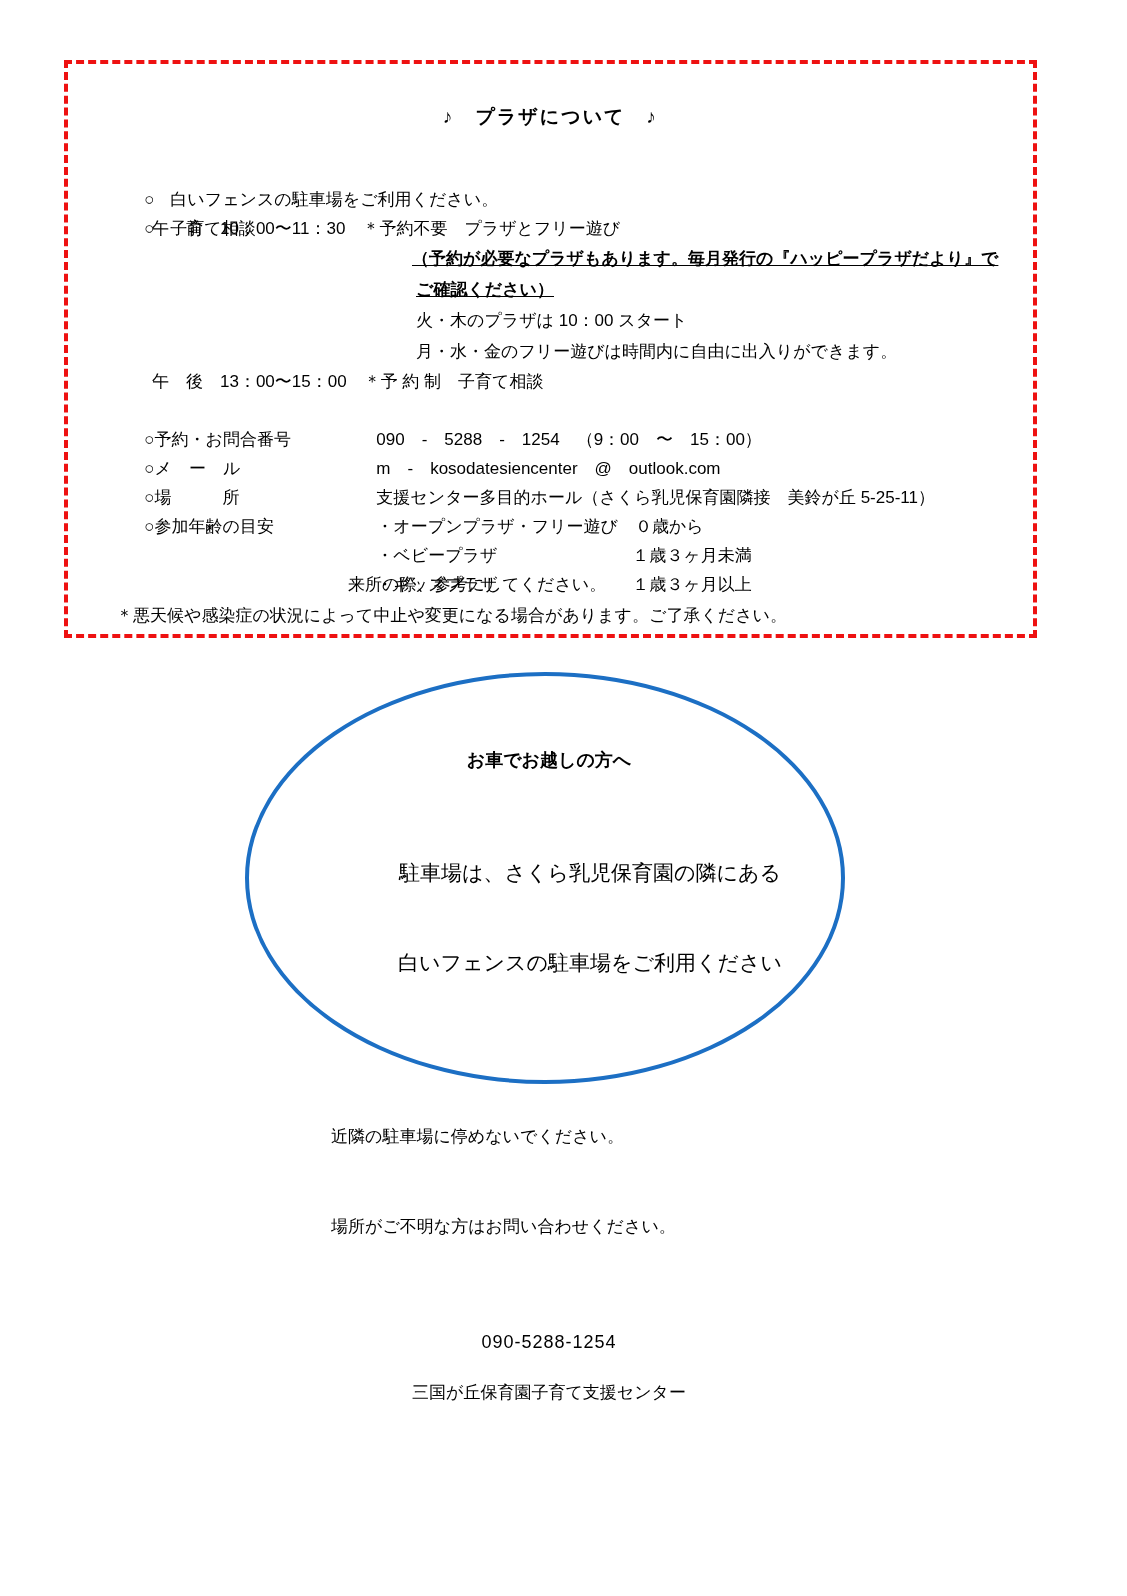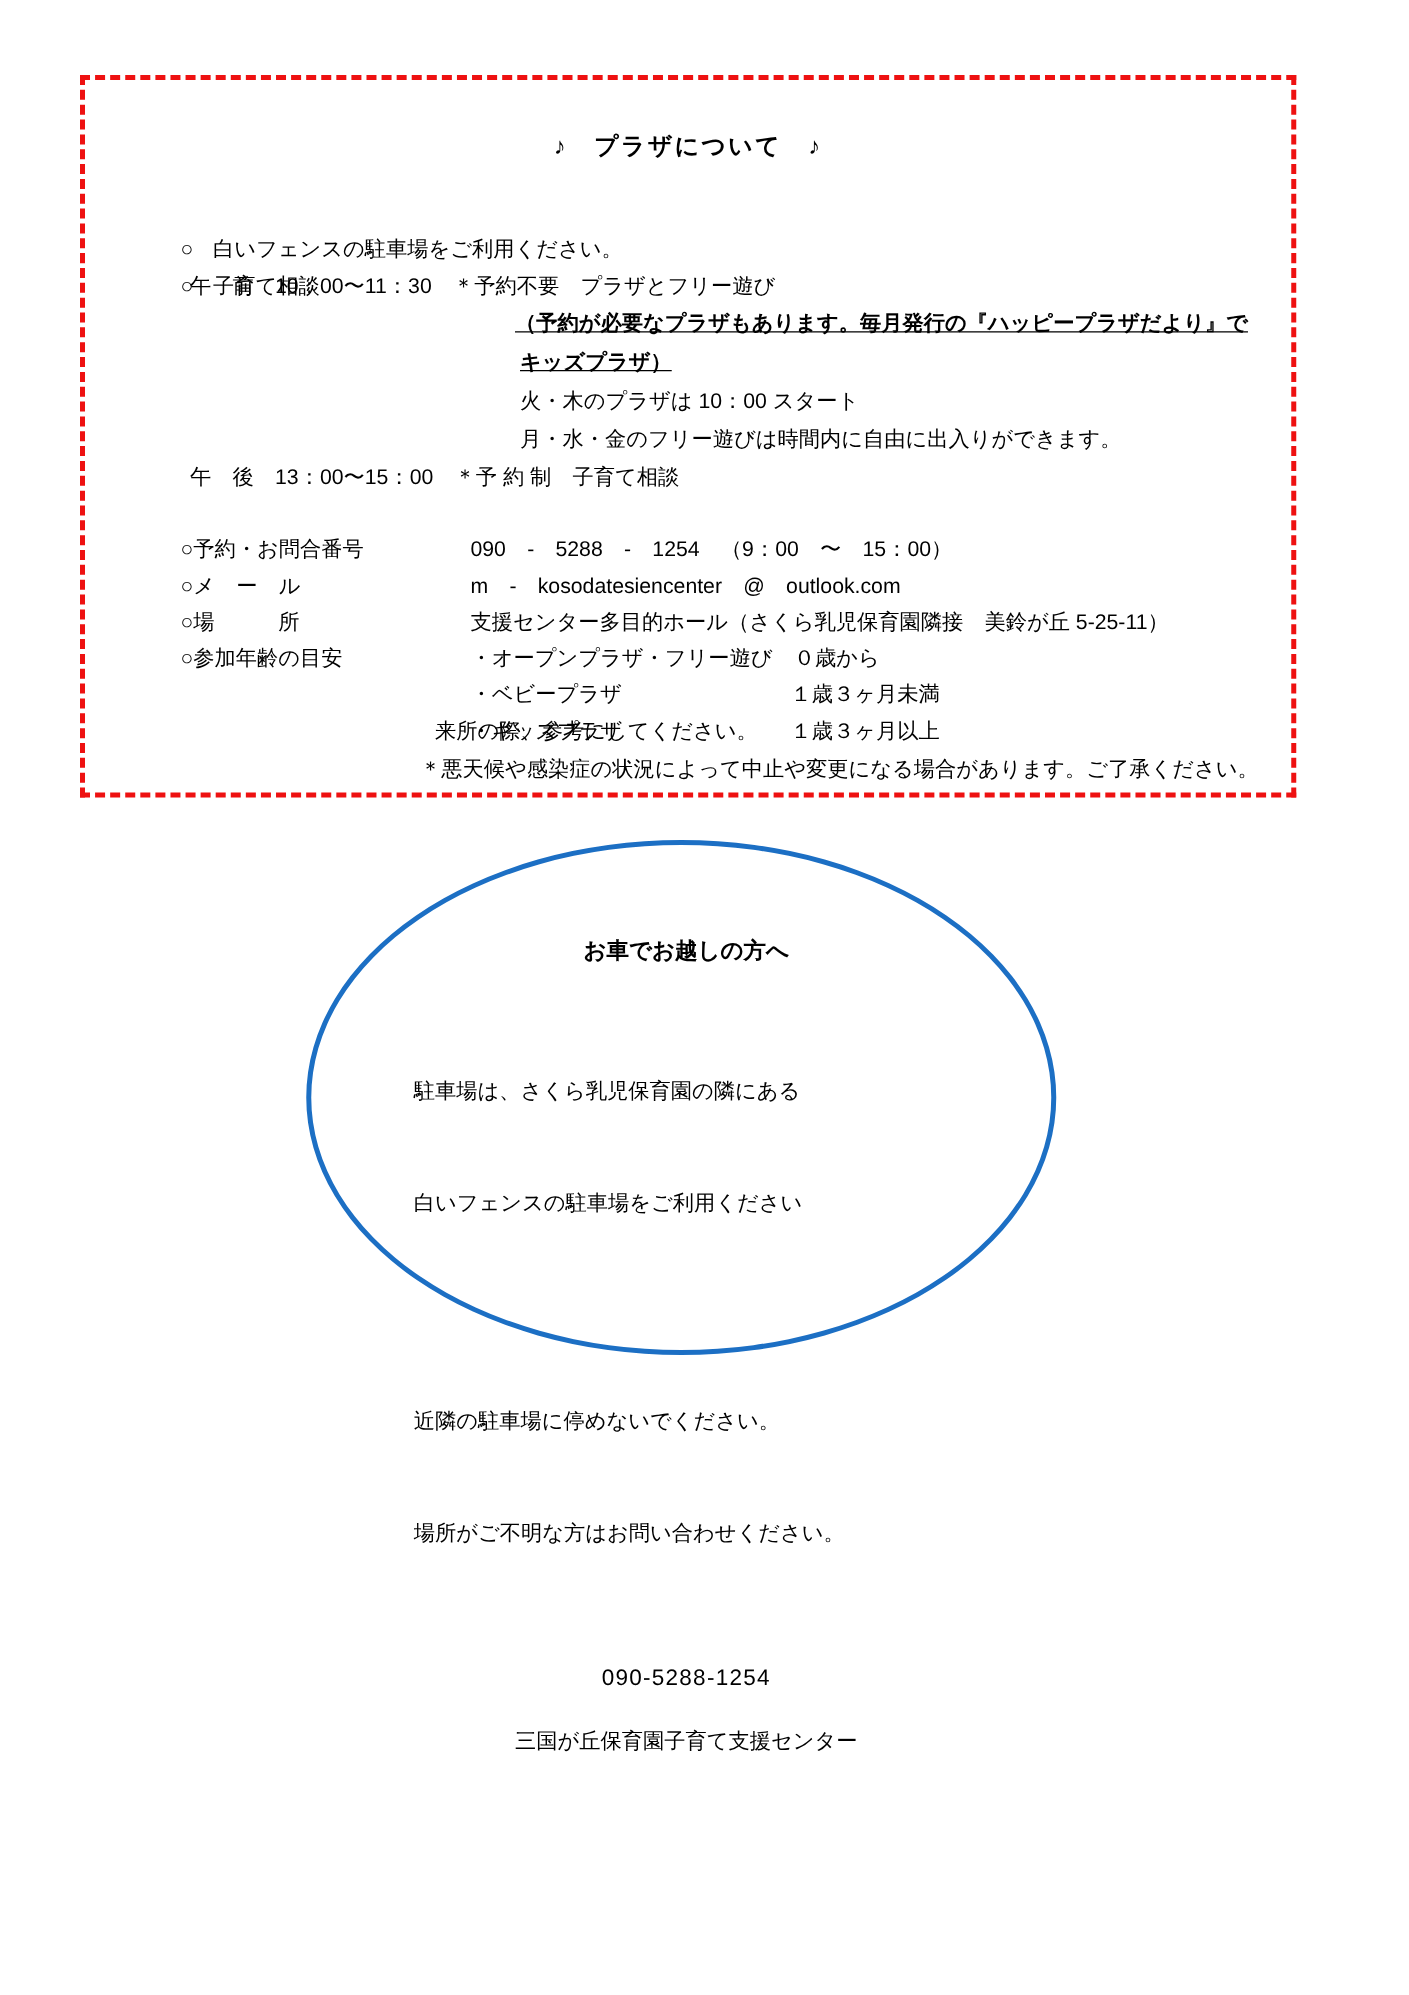--- a/index.html
+++ b/index.html
@@ -78,21 +78,20 @@
     height: 29px;
     padding-left: 232px;
   }
   .sub .s1 {
     display: inline-block;
     width: 256px;
   }
 
   .note {
     white-space: pre;
-    text-align: right;
     padding-right: 26px;
     margin-top: 8px;
     font-size: 17px;
   }
 
   
   .ellipse {
     position: absolute;
     left: 245px;
     top: 672px;
@@ -110,24 +109,24 @@
     height: 412px;
     text-align: center;
   }
   .ell-title {
     font-size: 18px;
     font-weight: bold;
     margin-top: 72px;
     white-space: pre;
   }
   .ell-block {
-    font-size: 17px;
+    font-size: 21px;
     line-height: 30px;
     margin-top: 26px;
-    text-align: left;
+    text-align: center;
     padding-left: 82px;
     white-space: pre;
   }
   .ell-block2 {
     font-size: 17px;
     line-height: 30px;
     margin-top: 24px;
     text-align: left;
     padding-left: 82px;
     white-space: pre;
@@ -158,21 +157,21 @@
     </div>
 
     <div class="line">
       <span class="bullet-mark">○</span><span>子育て相談</span>
     </div>
 
     <div class="line indent-1">午　前　10：00〜11：30　＊予約不要　プラザとフリー遊び</div>
 
     <div class="line tall indent-2 bold">（予約が必要なプラザもあります。毎月発行の『ハッピープラザだより』で</div>
 
-    <div class="line tall indent-3 bold">キッズプラザ）</div>
+    <div class="line tall indent-3 bold">ご確認ください）</div>
 
     <div class="line tall indent-3">火・木のプラザは 10：00 スタート</div>
 
     <div class="line tall indent-3">月・水・金のフリー遊びは時間内に自由に出入りができます。</div>
 
     <div class="line indent-1">午　後　13：00〜15：00　＊予 約 制　子育て相談</div>
 
 
     <div class="kv">
       <span class="k">○予約・お問合番号</span><span>090　-　5288　-　1254　（9：00　〜　15：00）</span>

